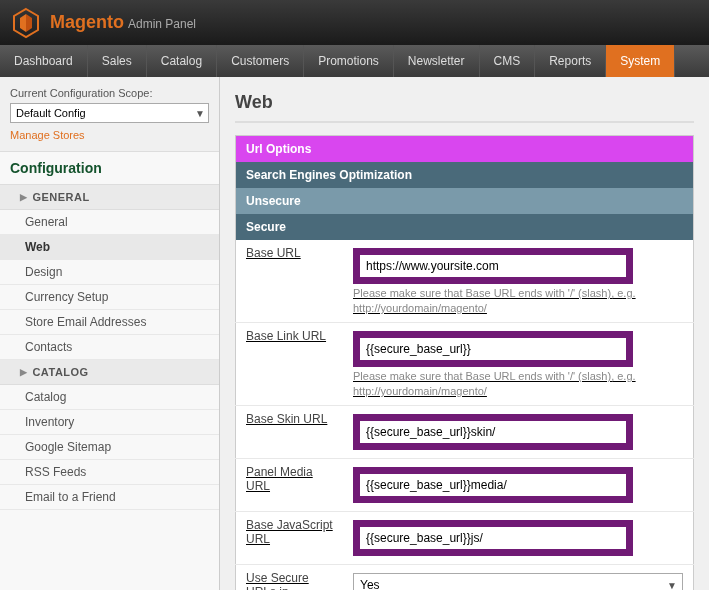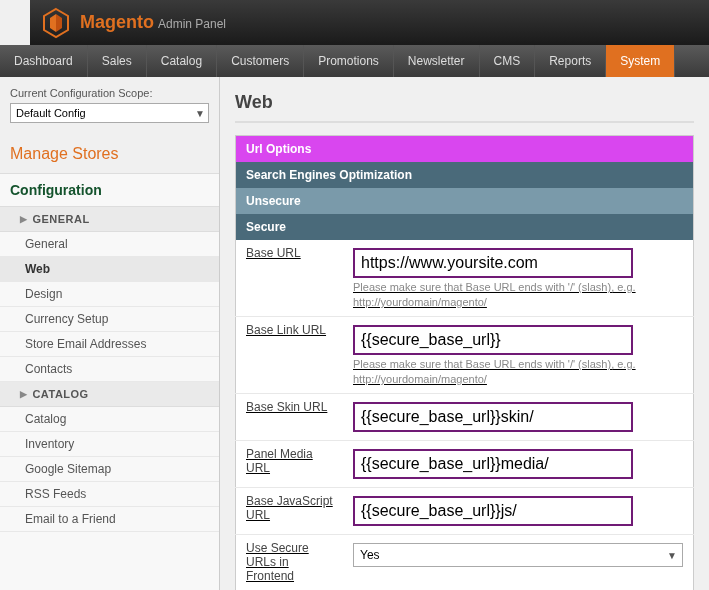--- a/index.html
+++ b/index.html
@@ -1,38 +1,38 @@
 <!DOCTYPE html>
 <html><head>
   <meta charset="utf-8">
   <style>
     * { margin: 0; padding: 0; box-sizing: border-box; }
     body { font-family: Arial, sans-serif; font-size: 12px; background: #f0f0f0; width: 709px; }
 
     
-    .header { background: linear-gradient(to bottom, #3a3a3a, #1a1a1a); height: 45px; display: flex; align-items: center; padding: 0 10px; margin-left: 30px; }
+    .header { background: linear-gradient(to bottom, #3a3a3a, #1a1a1a); height: 45px; display: flex; align-items: center; padding: 0 10px; }
     .logo-area { display: flex; align-items: center; gap: 8px; }
     .logo-icon { width: 32px; height: 32px; }
 
     
     .nav { background: linear-gradient(to bottom, #5a5a5a, #3a3a3a); height: 32px; display: flex; align-items: stretch; }
     .nav-item { color: #ddd; padding: 0 14px; display: flex; align-items: center; font-size: 12px; cursor: pointer; border-right: 1px solid #555; text-decoration: none; }
     .nav-item.active { background: #e07020; color: white; }
 
     
     .layout { display: flex; min-height: 545px; }
 
     
     .sidebar { width: 220px; background: #f8f8f8; border-right: 1px solid #ccc; flex-shrink: 0; }
     .sidebar-top { padding: 10px; border-bottom: 1px solid #ddd; background: #f0f0f0; }
     .sidebar-top label { font-size: 11px; color: #555; display: block; margin-bottom: 4px; }
     .sidebar-select-wrap { position: relative; }
     .sidebar-select { width: 100%; padding: 3px 20px 3px 5px; border: 1px solid #aaa; background: white; font-size: 11px; appearance: none; }
     .sidebar-select-arrow { position: absolute; right: 4px; top: 50%; transform: translateY(-50%); font-size: 10px; color: #555; pointer-events: none; }
-    .manage-stores { color: #e07020; font-size: 16px; display: block; margin-top: 22px; text-decoration: none; }
+    .manage-stores { color: #e07020; font-size: 11px; display: block; margin-top: 6px; text-decoration: none; }
 
     .config-title { padding: 8px 10px; font-size: 14px; font-weight: bold; color: #14532d; border-bottom: 1px solid #ddd; }
 
     .section-header { padding: 6px 10px 6px 20px; font-size: 11px; font-weight: bold; color: #555; text-transform: uppercase; letter-spacing: 0.5px; border-bottom: 1px solid #ddd; background: #eaeaea; display: flex; align-items: center; gap: 5px; }
     .section-arrow { font-size: 9px; color: #888; }
 
     .nav-link { display: block; padding: 5px 10px 5px 25px; color: #555; font-size: 12px; text-decoration: none; border-bottom: 1px solid #e8e8e8; cursor: pointer; }
     .nav-link.active { font-weight: bold; color: #333; background: #e8e8e8; }
 
     
@@ -42,21 +42,21 @@
     
     .config-table { width: 100%; border-collapse: collapse; background: white; border: 1px solid #ccc; }
     .config-section-row td { background: #6a8a9a; color: white; font-weight: bold; font-size: 12px; padding: 6px 10px; }
     .config-section-row.dark td { background: #4a6a7a; }
     .config-section-row.medium td { background: #d946ef; }
     .config-section-row.light td { background: #7a9aaa; }
     .config-row { border-bottom: 1px solid #e8e8e8; text-decoration: underline; }
     .config-row td { padding: 8px 10px; vertical-align: top; }
     .config-label { color: #444; font-size: 12px; width: 160px; padding-top: 6px !important; }
     .config-value { font-size: 12px; }
-    .config-input { width: 280px; padding: 4px 6px; border: 2px solid #701a75; font-size: 16px; }
+    .config-input { width: 280px; padding: 4px 6px; border: 7px solid #701a75; font-size: 12px; }
     .config-hint { color: #888; font-size: 11px; margin-top: 3px; }
     .config-select-wrap { position: relative; display: inline-block; }
     .config-select { width: 330px; padding: 4px 20px 4px 6px; border: 1px solid #aaa; font-size: 12px; appearance: none; background: white; }
     .config-select-arrow { position: absolute; right: 6px; top: 50%; transform: translateY(-50%); font-size: 10px; color: #555; pointer-events: none; }
   </style>
 </head>
 <body>
 
 <div class="header">
   <div class="logo-area">

